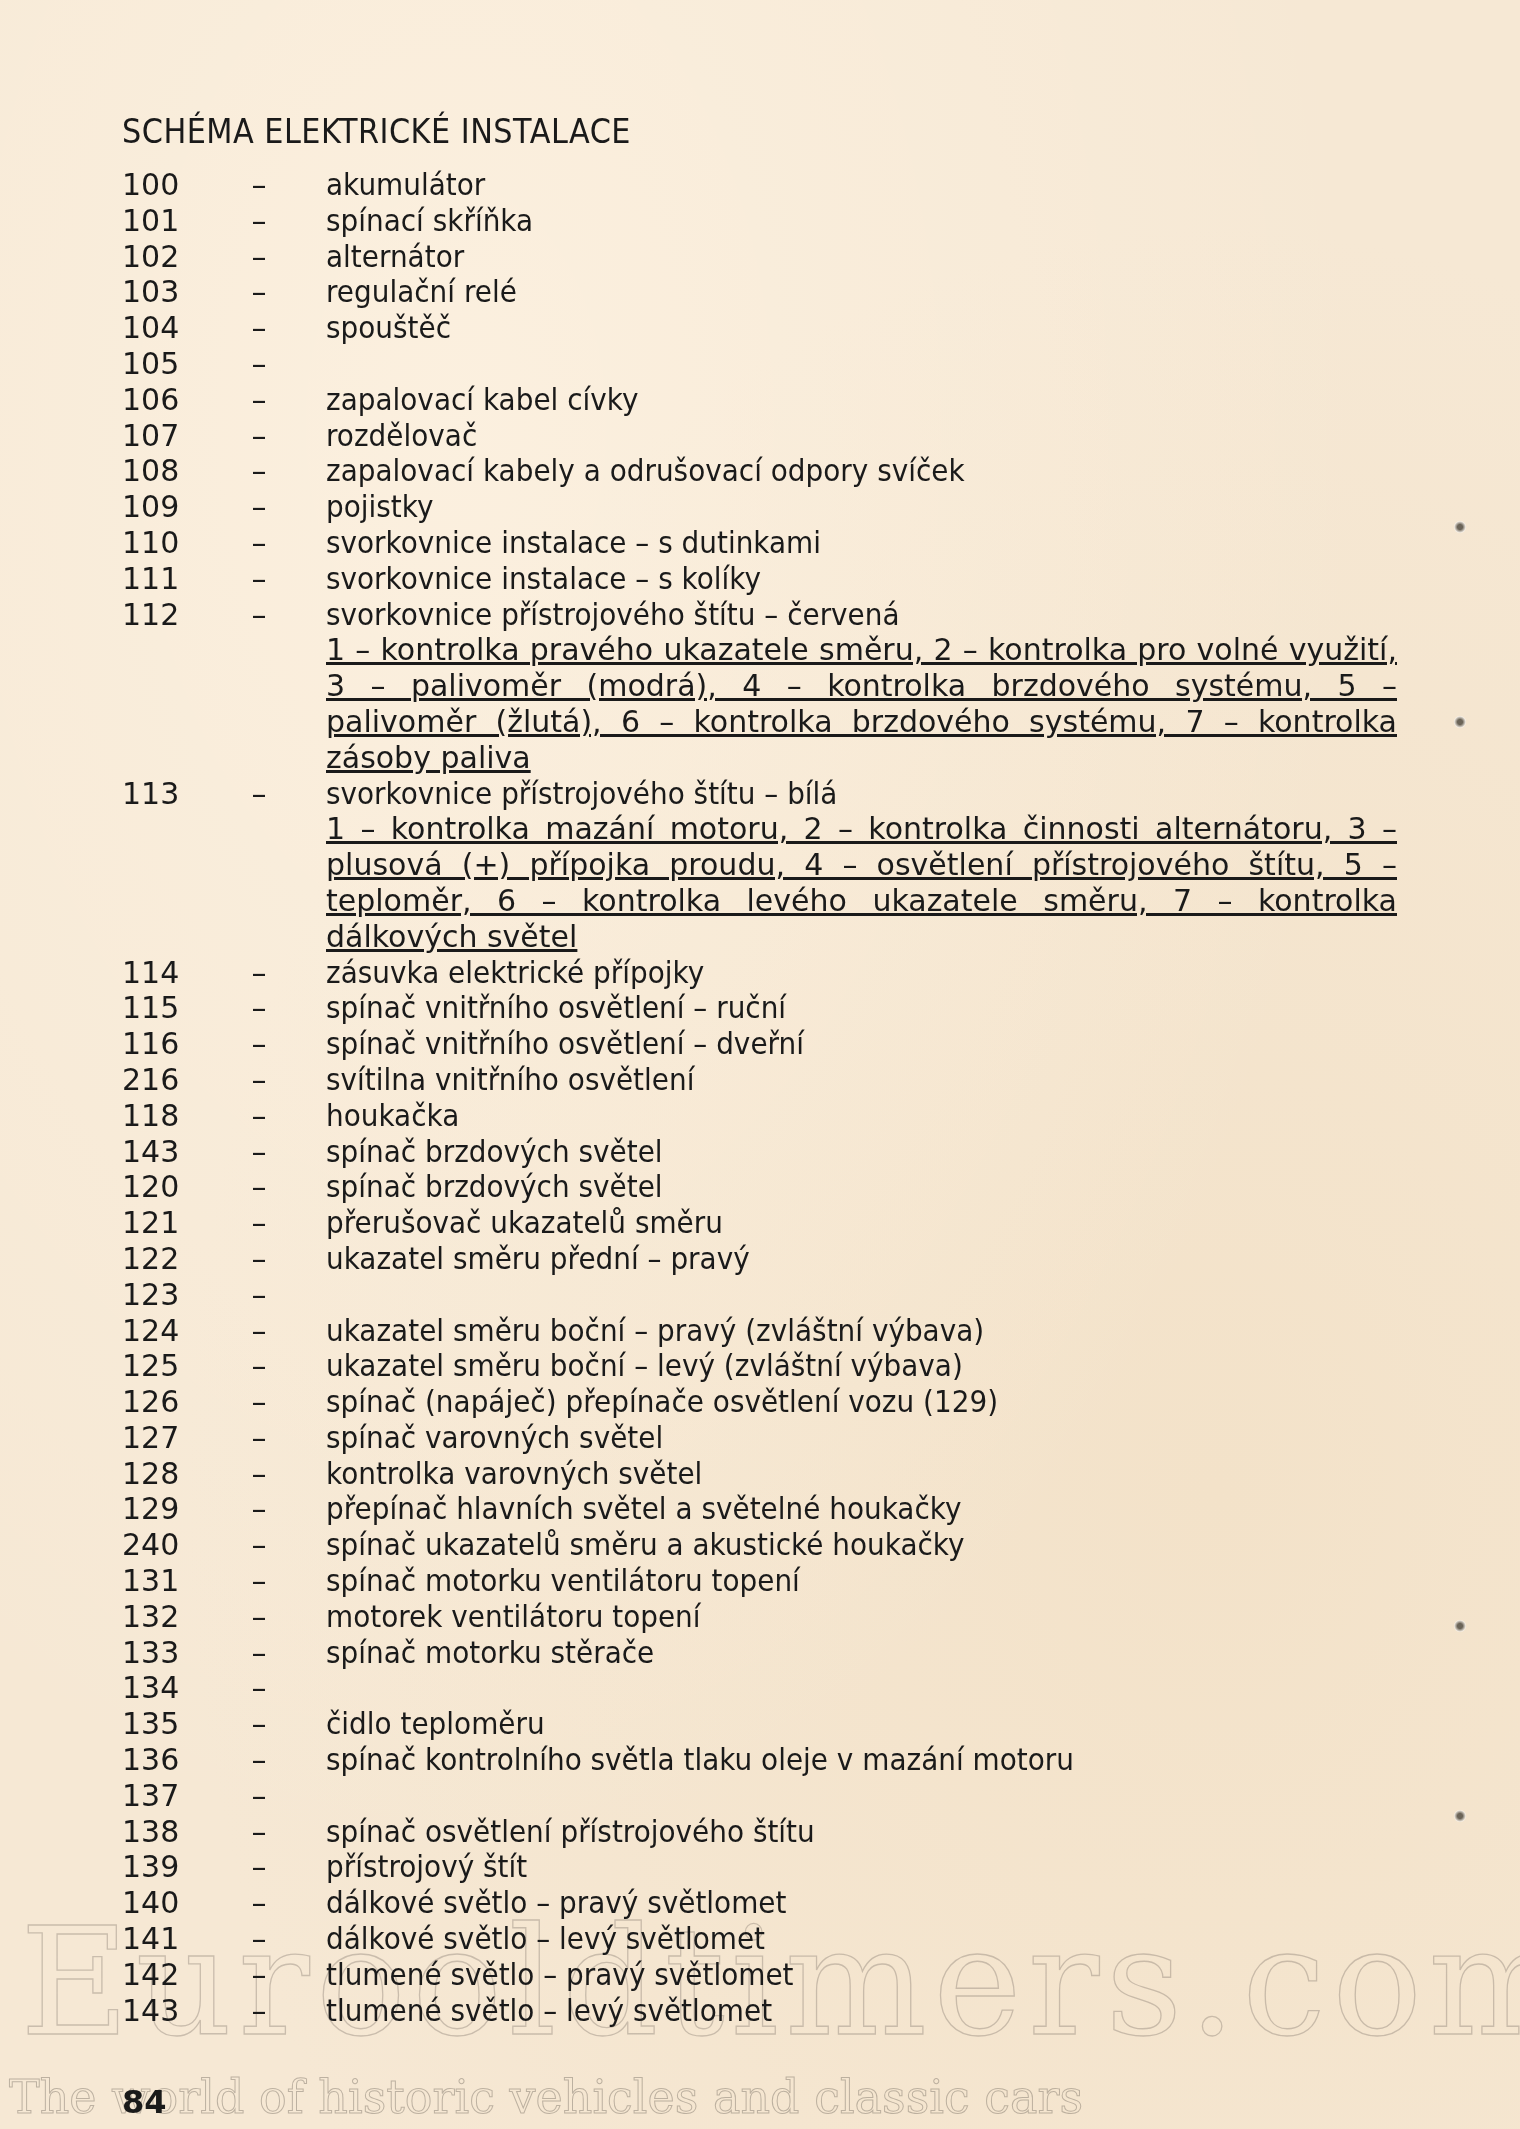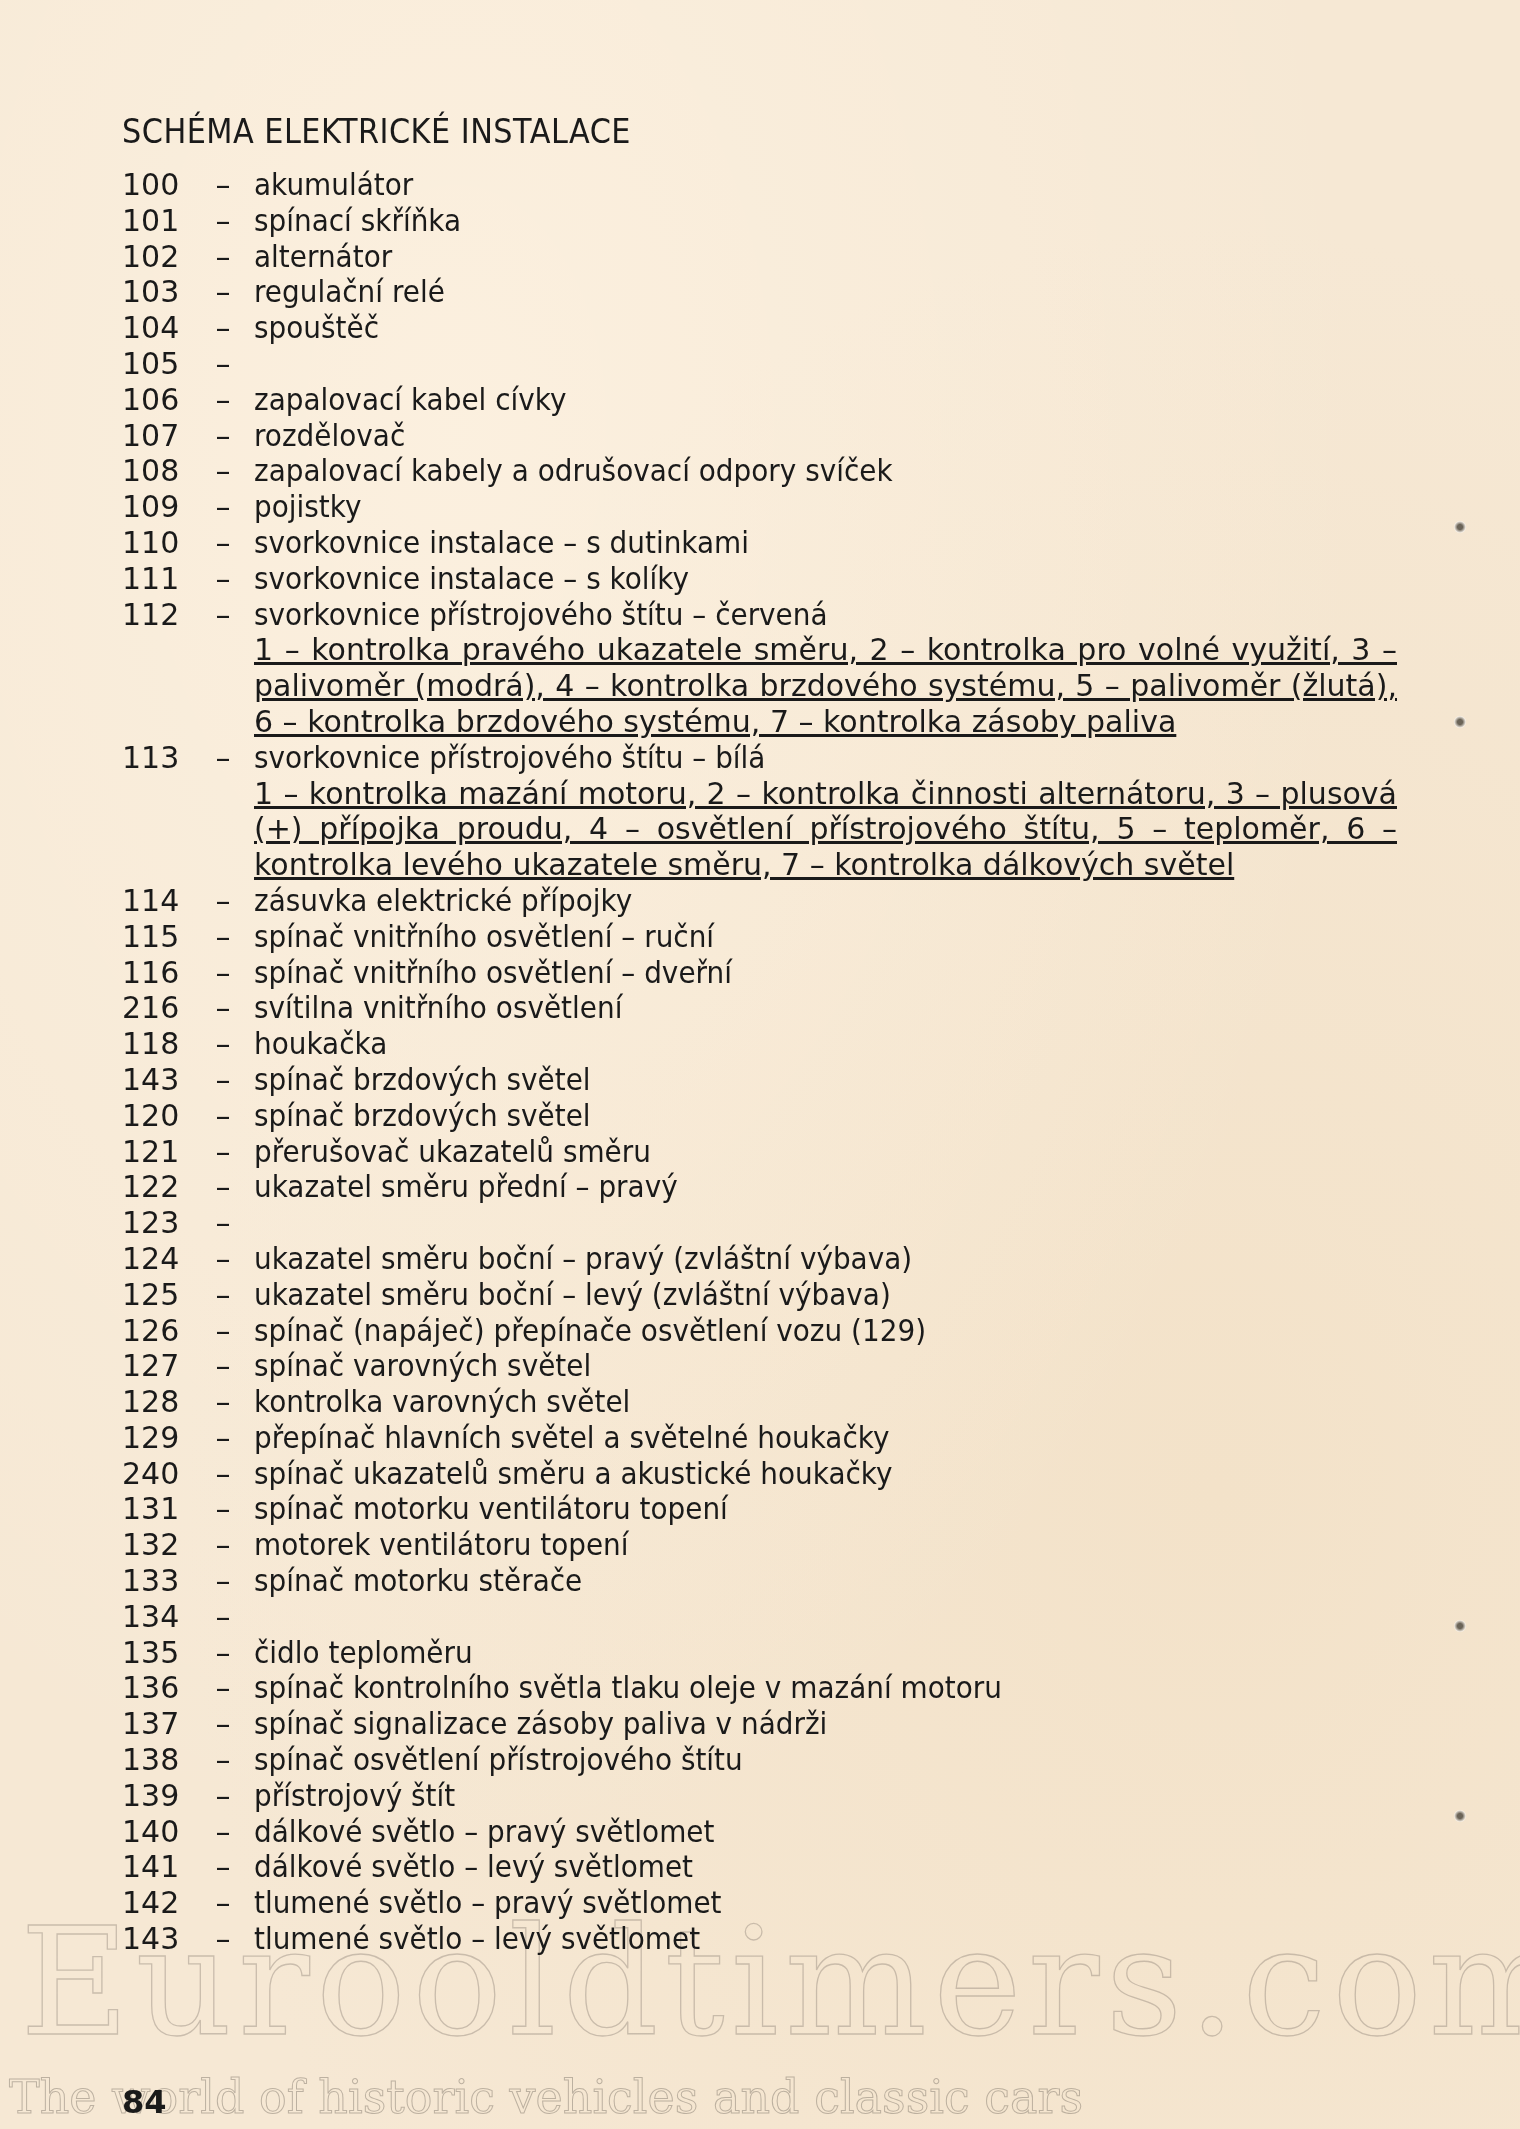--- a/index.html
+++ b/index.html
@@ -11,21 +11,21 @@
       radial-gradient(ellipse at 80% 70%, rgba(240,220,190,0.5), transparent 60%);
     font-family: "DejaVu Sans", sans-serif;
     color: #1a1a1a;
   }
   .page-title {
     position: absolute; left: 122px; top: 90px;
     font-size: 33px; letter-spacing: 0.5px; font-weight: normal;
     transform: scaleX(0.92); transform-origin: left;
   }
   .list { position: absolute; left: 122px; top: 167px; width: 1275px; }
-  .item { display: flex; font-size: 30px; line-height: 35.8px; }
+  .item { display: flex; font-size: 30px; line-height: 35.8px; gap: 36px; }
   .num { width: 70px; flex: none; }
   .dash { width: 62px; flex: none; text-align: center; }
   .desc { flex: 1; }
   .sub { text-align: justify; text-align-last: left; padding-left: 0; text-decoration: underline; }
   .body-text { transform: scaleX(0.93); transform-origin: left; white-space: nowrap; display:inline-block; }
   .page-number {
     position: absolute; left: 122px; top: 2083px;
     font-size: 32px; font-weight: bold;
   }
   .wm1 {
@@ -230,21 +230,20 @@
       <span class="desc"><span class="body-text">čidlo teploměru</span></span>
     </div>
     <div class="item">
       <span class="num">136</span>
       <span class="dash">–</span>
       <span class="desc"><span class="body-text">spínač kontrolního světla tlaku oleje v mazání motoru</span></span>
     </div>
     <div class="item">
       <span class="num">137</span>
       <span class="dash">–</span>
-      <span class="desc"><span class="body-text">spínač signalizace zásoby paliva v nádrži</span></span>
     </div>
     <div class="item">
       <span class="num">138</span>
       <span class="dash">–</span>
       <span class="desc"><span class="body-text">spínač osvětlení přístrojového štítu</span></span>
     </div>
     <div class="item">
       <span class="num">139</span>
       <span class="dash">–</span>
       <span class="desc"><span class="body-text">přístrojový štít</span></span>

